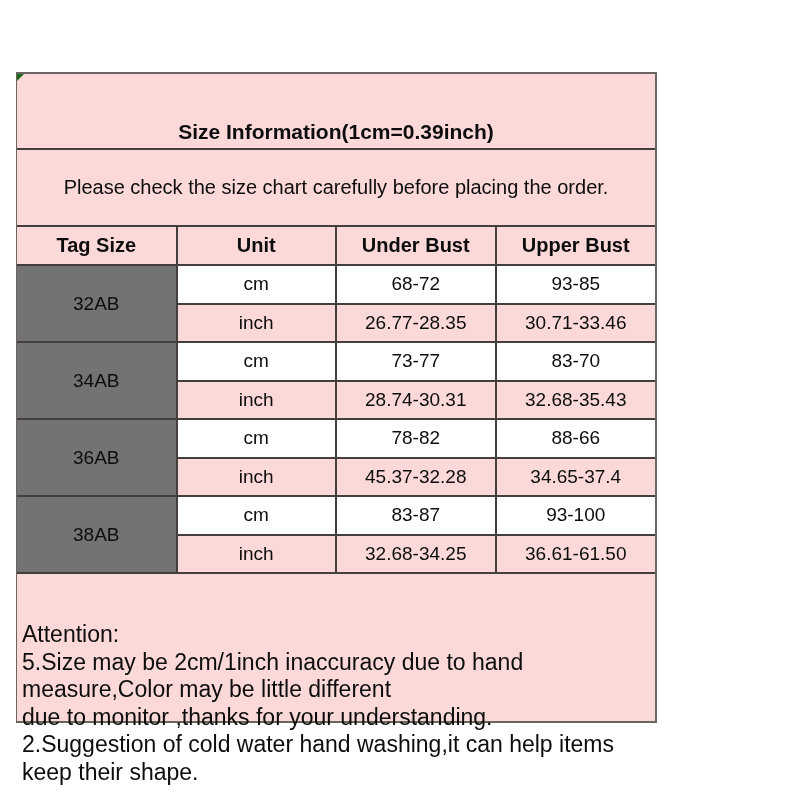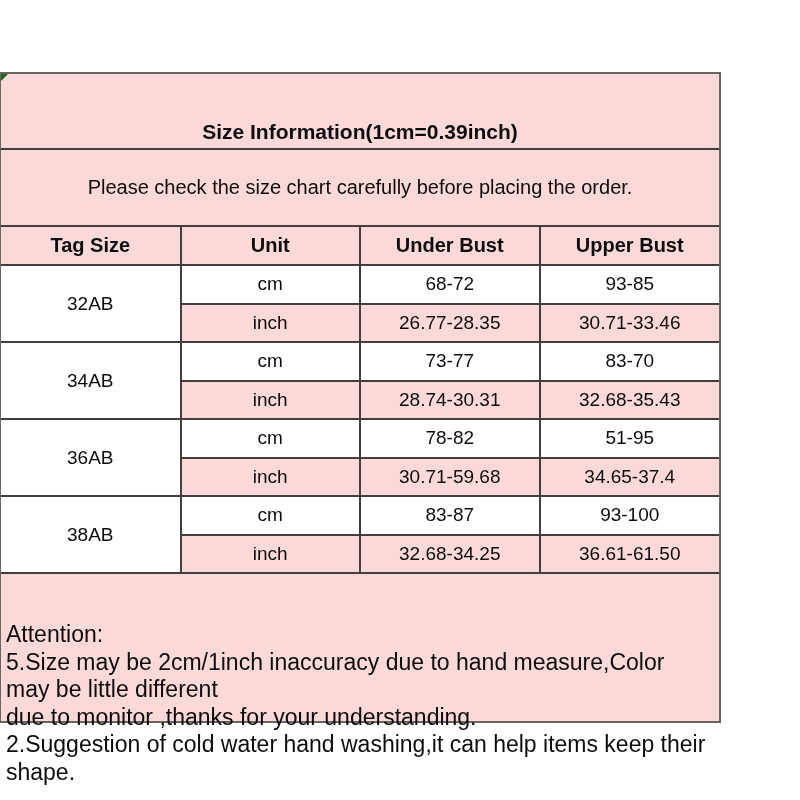--- a/index.html
+++ b/index.html
@@ -7,21 +7,21 @@
     --line:#443f3c;
     --outer:#6b6561;
     --text:#0d0d0d;
   }
   *{ box-sizing:border-box; margin:0; padding:0; }
   body{ background:#ffffff; font-family:"Liberation Sans", sans-serif; color:var(--text); }
   .canvas{
     position:relative; width:800px; height:800px; background:#ffffff; overflow:hidden;
   }
   .board{
-    position:absolute; top:72px; left:0; width:721px; height:651px;
+    position:absolute; top:72px; left:16px; width:641px; height:651px;
     background:var(--pink);
     border-top:2px solid var(--outer);
     border-left:1px solid var(--outer);
     border-right:2px solid var(--outer);
     border-bottom:2px solid var(--outer);
   }
   .corner-mark{
     position:absolute; top:0; left:0; width:0; height:0;
     border-top:7px solid #1e651e; border-right:7px solid transparent;
   }
@@ -41,21 +41,21 @@
     border:2px solid var(--line); text-align:center; vertical-align:middle;
     font-size:19px; font-weight:normal; padding:0;
   }
   table.size-table th{ font-size:20px; font-weight:bold; background:var(--pink); }
   table.size-table th:first-child, table.size-table td:first-child{ border-left:none; }
   table.size-table th:last-child, table.size-table td:last-child{ border-right:none; }
   thead tr{ height:39px; }
   tbody tr{ height:38.5px; }
   td.tag-cell{ background:#ffffff; font-size:21px; font-weight:bold; }
   tr.cm-row td{ background:#ffffff; }
-  tr.cm-row td.tag-cell{ background:#ffffff; }
+  tr.cm-row td.tag-cell{ background:#737373; }
   tr.inch-row td{ background:var(--pink);margin-top:19px; }
   td.unit-cell{ font-size:20px; }
   .attention{
     padding:47px 8px 0 5px; font-size:23px; line-height:27.5px; text-align:left;
   }
 </style>
 </head>
 <body>
 
 <div class="canvas">
@@ -107,25 +107,25 @@
         <tr class="inch-row">
           <td class="unit-cell">inch</td>
           <td>28.74-30.31</td>
           <td>32.68-35.43</td>
         </tr>
 
         <tr class="cm-row">
           <td class="tag-cell" rowspan="2">36AB</td>
           <td class="unit-cell">cm</td>
           <td>78-82</td>
-          <td>51-95</td>
+          <td>88-66</td>
         </tr>
         <tr class="inch-row">
           <td class="unit-cell">inch</td>
-          <td>30.71-59.68</td>
+          <td>45.37-32.28</td>
           <td>34.65-37.4</td>
         </tr>
 
         <tr class="cm-row">
           <td class="tag-cell" rowspan="2">38AB</td>
           <td class="unit-cell">cm</td>
           <td>83-87</td>
           <td>93-100</td>
         </tr>
         <tr class="inch-row">

